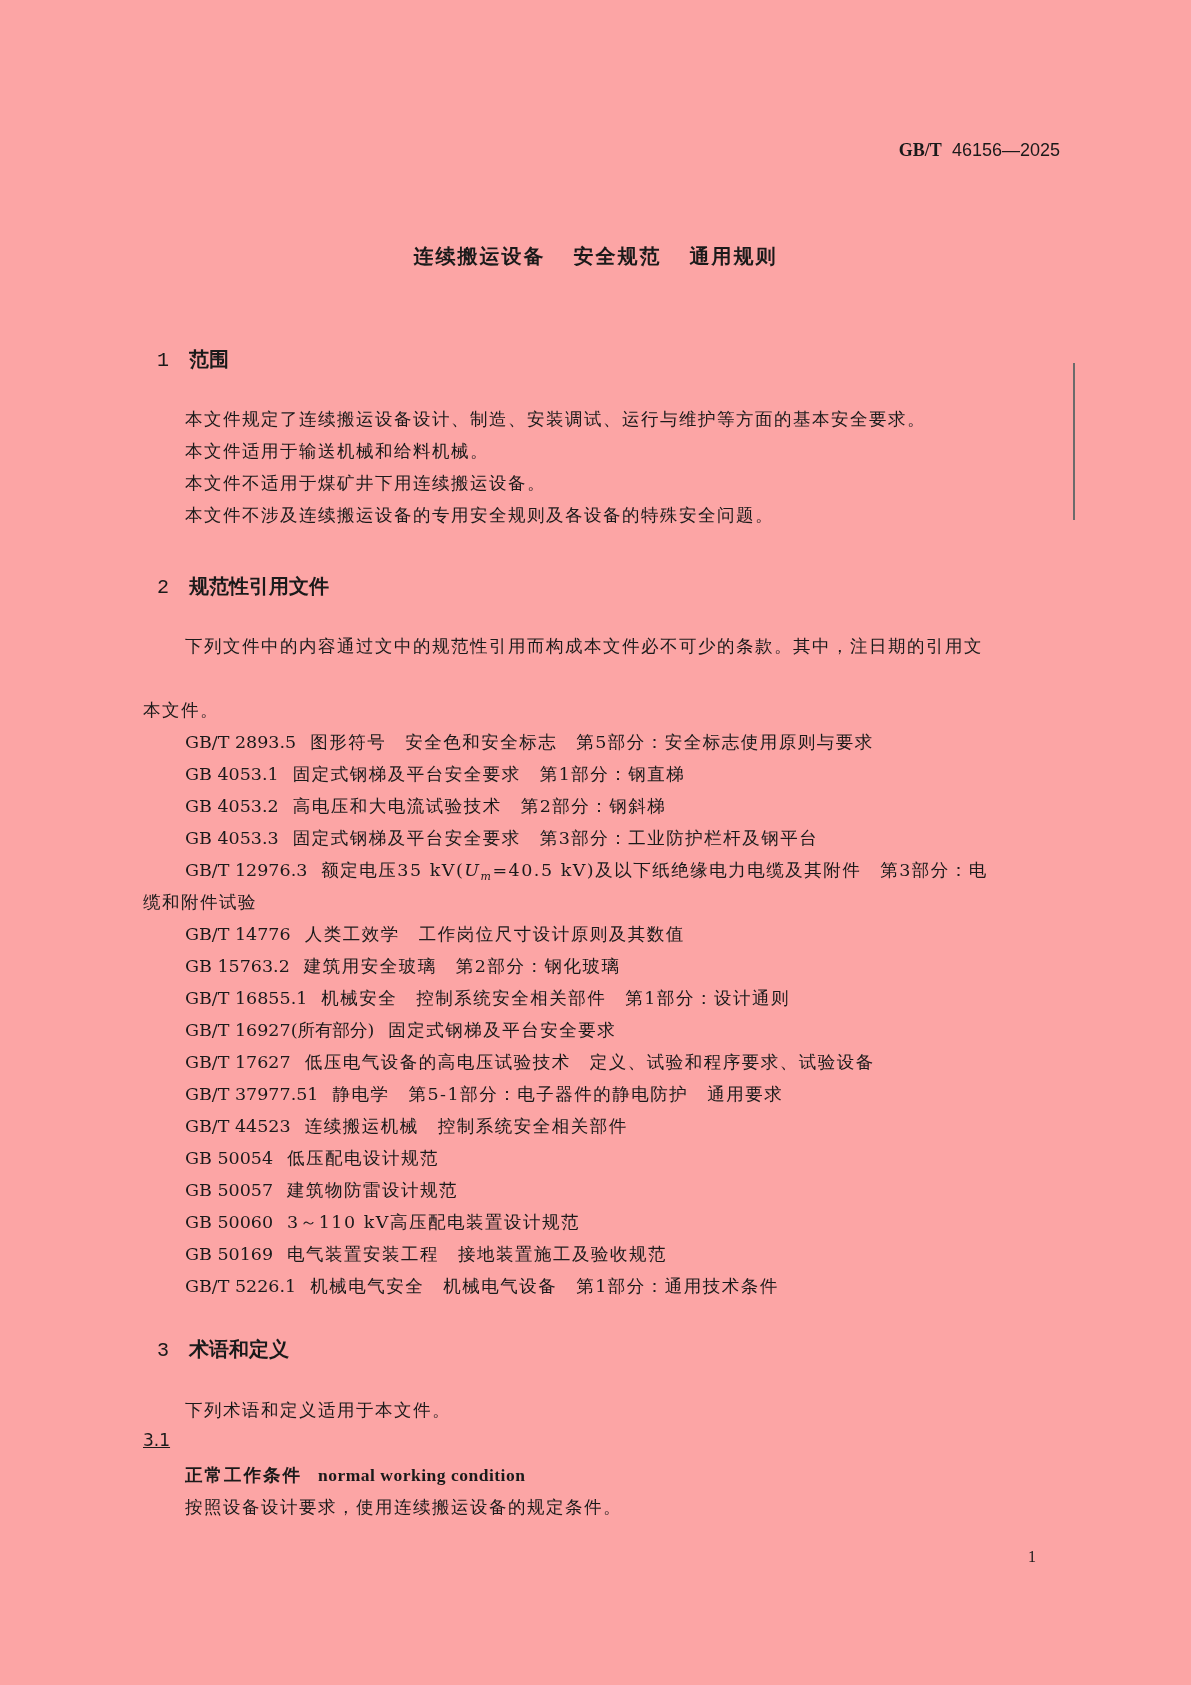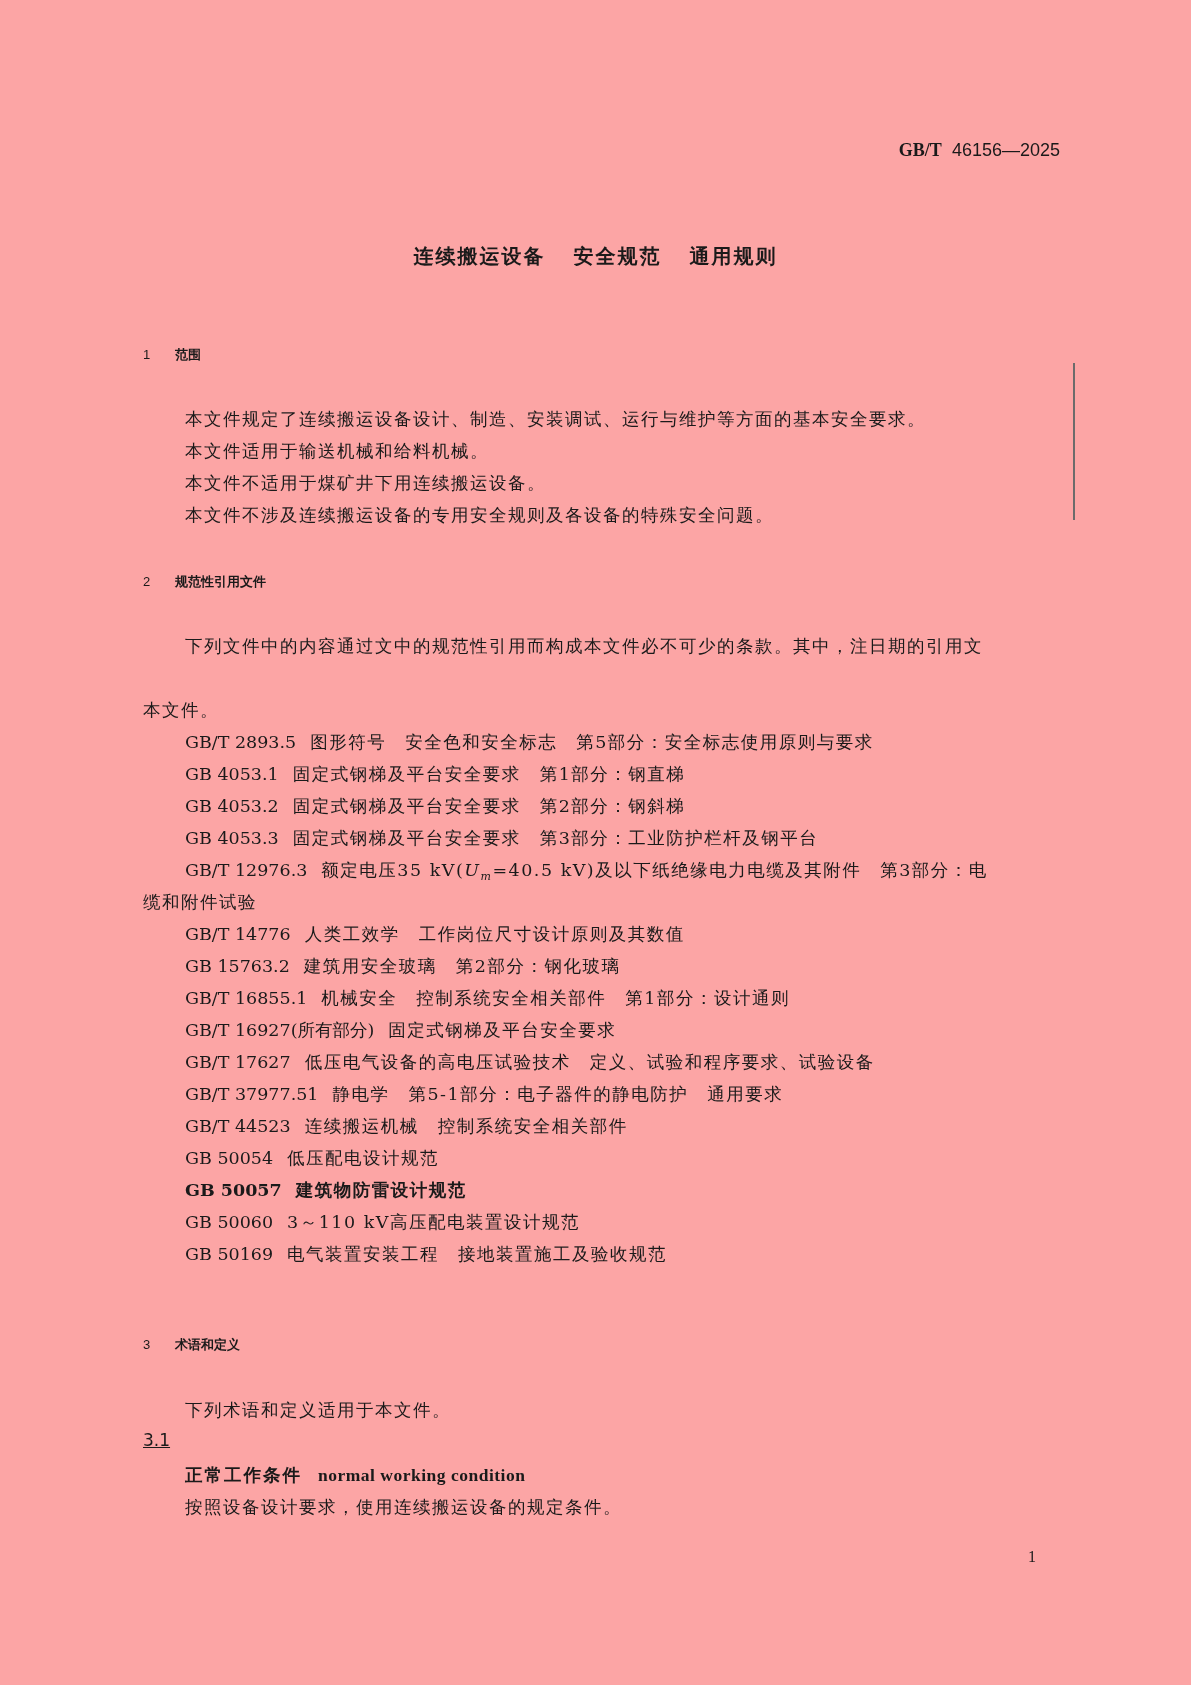--- a/index.html
+++ b/index.html
@@ -2,21 +2,21 @@
 <html><head>
 <meta charset="utf-8">
 <style>
   html, body { margin: 0; padding: 0; background: #ffffff; }
   body { width: 1191px; height: 1685px; position: relative; overflow: hidden; color: #1a1a1a; }
   .page { position: absolute; left: 0; top: 0; width: 1191px; height: 1685px; background: #fca5a5; }
   .std-no { position: absolute; right: 131px; top: 140px; font-size: 18px; font-family: "Liberation Sans", sans-serif; }
   .std-no .pre { font-family: "Liberation Serif", serif; font-weight: bold; }
   .title { position: absolute; left: 0; width: 1191px; top: 243px; text-align: center; font-family: "DejaVu Sans", sans-serif; font-weight: bold; font-size: 20px; letter-spacing: 2px; word-spacing: 0; }
   .title span.gap { display: inline-block; width: 28px; }
-  .h { position: absolute; left: 143px; font-family: Liberation Sans, sans-serif; font-weight: bold; font-size: 13px; }
+  .h { position: absolute; left: 157px; font-family: Liberation Mono, monospace; font-weight: bold; font-size: 20px; }
   .h .num { display: inline-block; width: 32px; font-weight: normal; }
   .line { position: absolute; font-family: "DejaVu Serif", serif; font-size: 17.5px; white-space: nowrap; letter-spacing: 1.5px; }
   .ind { left: 185px; }
   .noind { left: 143px; }
   .ref .code { display: inline-block; margin-right: 14px; letter-spacing: 0; }
   .sub { font-size: 11px; vertical-align: -4px; font-style: italic; }
   .term-zh { font-family: "DejaVu Sans", sans-serif; font-weight: bold; letter-spacing: 2px; }
   .term-en { font-family: "Liberation Serif", serif; font-weight: bold; letter-spacing: 0.5px; margin-left: 16px; }
   .sect31 { position: absolute; left: 143px; top: 1358px; font-family: "DejaVu Sans", sans-serif; font-size: 17px; text-decoration: underline; }
   .change-bar { position: absolute; left: 1073px; top: 363px; width: 2px; height: 157px; background: #6b6b6b; }
@@ -46,35 +46,36 @@
   <div class="change-bar"></div>
 
   <div class="h" style="top:573px;">
     <span class="num">2</span><span>规范性引用文件</span>
   </div>
   <div class="line ind" style="top:634px;">下列文件中的内容通过文中的规范性引用而构成本文件必不可少的条款。其中，注日期的引用文</div>
   <div class="line noind" style="top:698px;">本文件。</div>
 
   <div class="line ind ref" style="top:730px;"><span class="code">GB/T 2893.5</span><span>图形符号　安全色和安全标志　第5部分：安全标志使用原则与要求</span></div>
   <div class="line ind ref" style="top:762px;"><span class="code">GB 4053.1</span><span>固定式钢梯及平台安全要求　第1部分：钢直梯</span></div>
-  <div class="line ind ref" style="top:794px;"><span class="code">GB 4053.2</span><span>固定式钢梯及平台安全要求　第2部分：钢斜梯</span></div>
+  <div class="line ind ref" style="top:794px;"><span class="code">GB 4053.2</span><span>高电压和大电流试验技术　第2部分：钢斜梯</span></div>
   <div class="line ind ref" style="top:826px;"><span class="code">GB 4053.3</span><span>固定式钢梯及平台安全要求　第3部分：工业防护栏杆及钢平台</span></div>
   <div class="line ind ref" style="top:858px;"><span class="code">GB/T 12976.3</span><span>额定电压35 kV(</span><i>U</i><span class="sub">m</span><span>=40.5 kV)及以下纸绝缘电力电缆及其附件　第3部分：电</span></div>
   <div class="line noind" style="top:890px;">缆和附件试验</div>
   <div class="line ind ref" style="top:922px;"><span class="code">GB/T 14776</span><span>人类工效学　工作岗位尺寸设计原则及其数值</span></div>
   <div class="line ind ref" style="top:954px;"><span class="code">GB 15763.2</span><span>建筑用安全玻璃　第2部分：钢化玻璃</span></div>
   <div class="line ind ref" style="top:986px;"><span class="code">GB/T 16855.1</span><span>机械安全　控制系统安全相关部件　第1部分：设计通则</span></div>
   <div class="line ind ref" style="top:1018px;"><span class="code">GB/T 16927(所有部分)</span><span>固定式钢梯及平台安全要求</span></div>
   <div class="line ind ref" style="top:1050px;"><span class="code">GB/T 17627</span><span>低压电气设备的高电压试验技术　定义、试验和程序要求、试验设备</span></div>
   <div class="line ind ref" style="top:1082px;"><span class="code">GB/T 37977.51</span><span>静电学　第5-1部分：电子器件的静电防护　通用要求</span></div>
   <div class="line ind ref" style="top:1114px;"><span class="code">GB/T 44523</span><span>连续搬运机械　控制系统安全相关部件</span></div>
   <div class="line ind ref" style="top:1146px;"><span class="code">GB 50054</span><span>低压配电设计规范</span></div>
-  <div class="line ind ref" style="top:1178px;font-weight:bold;"><span class="code">GB 50057</span><span>建筑物防雷设计规范</span></div>
+  <div class="line ind ref" style="top:1178px;"><span class="code">GB 50057</span><span>建筑物防雷设计规范</span></div>
   <div class="line ind ref" style="top:1210px;"><span class="code">GB 50060</span><span>3～110 kV高压配电装置设计规范</span></div>
   <div class="line ind ref" style="top:1242px;"><span class="code">GB 50169</span><span>电气装置安装工程　接地装置施工及验收规范</span></div>
+  <div class="line ind ref" style="top:1274px;"><span class="code">GB/T 5226.1</span><span>机械电气安全　机械电气设备　第1部分：通用技术条件</span></div>
 
   <div class="h" style="top:1336px;">
     <span class="num">3</span><span>术语和定义</span>
   </div>
   <div class="line ind" style="top:1398px;">下列术语和定义适用于本文件。</div>
   <div class="sect31" style="top:1430px;">3.1</div>
   <div class="line ind" style="top:1495px;">按照设备设计要求，使用连续搬运设备的规定条件。</div>
   <div class="line ind" style="top:1463px;">
     <span class="term-zh">正常工作条件</span><span class="term-en">normal working condition</span>
   </div>

